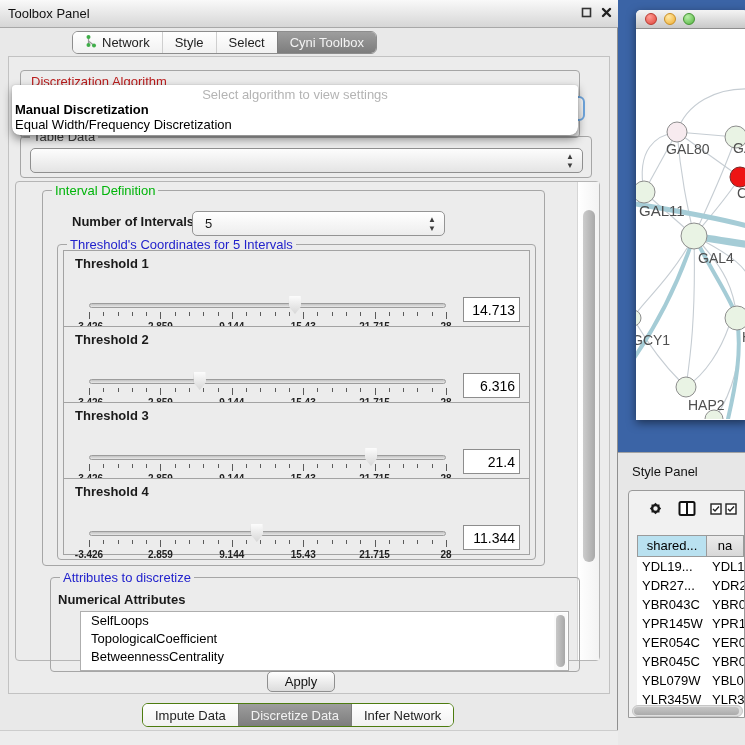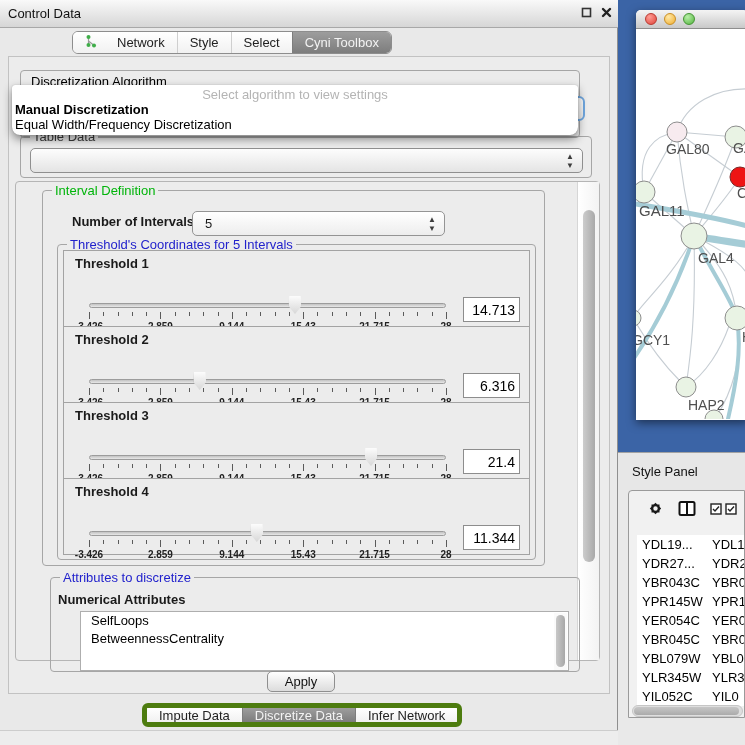--- a/index.html
+++ b/index.html
@@ -10,37 +10,37 @@
   .panel-left { position:absolute; left:0; top:0; width:618px; height:745px; background:#e9e9e9; border-right:1px solid #8f8f8f; }
   .titlebar { position:absolute; left:0; top:0; width:618px; height:28px;
     background:linear-gradient(#f9f9f9,#d6d6d6); border-bottom:1px solid #a8a8a8; }
   .titlebar .tb-title { position:absolute; left:8px; top:6px; font-size:13px; color:#111; }
   .tb-icons { position:absolute; right:6px; top:7px; display:flex; gap:9px; align-items:center; }
   .tb-icons svg { display:block; }
 
   
   .tab-group { position:absolute; left:72px; top:31px; height:23px; display:flex;
     background:#fdfdfd; border:1px solid #8d8d8d; border-radius:6px; overflow:hidden; }
-  .tab-seg { display:flex; align-items:center; gap:20px; padding:0 12px; font-size:13px; color:#222;
+  .tab-seg { display:flex; align-items:center; gap:5px; padding:0 12px; font-size:13px; color:#222;
     border-left:1px solid #cfcfcf; background:linear-gradient(#ffffff,#f1f1f1); white-space:nowrap; }
   .tab-seg:first-child { border-left:none; }
   .tab-seg.sel { background:linear-gradient(#9d9d9d,#7d7d7d); color:#f3f3f3; border-left-color:#7d7d7d; }
   .tab-seg.sel + .tab-seg { border-left-color:#7d7d7d; }
 
   .content { position:absolute; left:8px; top:56px; width:602px; height:638px; background:#ececec; border:1px solid #c2c2c2; }
 
   
   .group { position:absolute; border:1px solid #a6a6a6; border-radius:4px; }
   .group-title { position:absolute; top:-8px; left:9px; background:#ececec; padding:0 3px; font-size:13px; }
   .t-green { color:#00b40a; }
   .t-blue  { color:#2222cc; }
   .t-dark  { color:#3a3a3a; }
 
   .algo-group { left:20px; top:70px; width:560px; height:68px; }
-  .algo-title { position:absolute; top:3px; left:10px; color:#000000; }
+  .algo-title { position:absolute; top:3px; left:10px; color:#b91c1c; }
 
   .combo-focus { position:absolute; left:548px; top:96px; width:37px; height:25px; z-index:5;
     border:2px solid #6fa6de; border-radius:6px; background:linear-gradient(#fdfdfd,#e9e9e9); }
 
   
   .popup { position:absolute; left:12px; top:85px; width:566px; height:50px; z-index:10;
     background:#fff; border-radius:3px 3px 8px 8px; box-shadow:0 4px 10px rgba(0,0,0,.45), 0 0 1px rgba(0,0,0,.3); }
   .popup-placeholder { text-align:center; color:#b4b4b4; font-size:13px; padding-top:2px; height:17px; }
   .popup-item { padding-left:3px; height:15px; line-height:15px; font-size:13px; color:#000; }
   .popup-item.bold { font-weight:bold; }
@@ -86,21 +86,21 @@
   .attr-label { position:absolute; left:58px; top:592px; font-weight:bold; }
   .attr-list { position:absolute; left:80px; top:611px; width:489px; height:60px; background:#fff; border:1px solid #aeaeae; overflow:hidden; }
   .attr-item { padding-left:10px; line-height:18px; font-size:13px; color:#000; }
   .attr-scroll { position:absolute; right:1px; top:1px; width:13px; height:58px; background:#fafafa; }
   .attr-thumb { position:absolute; left:2px; top:2px; width:9px; height:52px; border-radius:5px; background:linear-gradient(to right,#c8c8c8,#a8a8a8); }
 
   .apply-btn { position:absolute; left:267px; top:671px; width:68px; height:21px; border:1px solid #8f8f8f; border-radius:5px;
     background:linear-gradient(#ffffff,#dcdcdc); font-size:13px; text-align:center; line-height:19px; color:#111; }
 
   .bottom-tab-group { position:absolute; left:142px; top:703px; height:24px; display:flex;
-    background:#fdfdfd; border:5px solid #4d7c0f; border-radius:6px; overflow:hidden; }
+    background:#fdfdfd; border:1px solid #4d7c0f; border-radius:6px; overflow:hidden; }
   .bottom-strip { position:absolute; left:0; top:730px; width:618px; height:15px; background:#ededed; border-top:1px solid #cdcdcd; }
 
   
   .network-area { position:absolute; left:618px; top:0; width:127px; height:452px; background:#3b64a6; }
   .mac-window { position:absolute; left:18px; top:10px; width:112px; height:410px; border-radius:5px 5px 0 0;
     box-shadow:0 3px 10px rgba(0,0,0,.5); background:#fff; }
   .mac-titlebar { height:19px; background:linear-gradient(#f4f4f4,#c9c9c9); border-bottom:1px solid #8e8e8e;
     border-radius:5px 5px 0 0; position:relative; }
   .light { position:absolute; top:3px; width:12px; height:12px; border-radius:50%; }
   .net-canvas { position:relative; width:112px; height:390px; background:#fff; overflow:hidden; }
@@ -122,21 +122,21 @@
   .hdr .c2 { background:linear-gradient(#ececec,#d8d8d8); border-left:none; }
   .tp-hscroll { position:absolute; left:3px; top:214px; width:111px; height:12px; border-radius:6px; background:#dfdfdf; border:1px solid #c6c6c6; }
   .tp-hthumb { position:absolute; left:1px; top:1px; width:105px; height:8px; border-radius:4px; background:linear-gradient(#c6c6c6,#ababab); }
 </style>
 </head>
 <body>
 
 <div class="panel-left">
 
   <div class="titlebar">
-    <span class="tb-title">Control Data</span>
+    <span class="tb-title">Toolbox Panel</span>
     <span class="tb-icons">
       <span>
         <svg width="11" height="11" viewBox="0 0 11 11">
             <rect x="1.5" y="1.5" width="8" height="8" fill="none" stroke="#333" stroke-width="1.6"></rect>
           </svg>
       </span>
       <span>
         <svg width="11" height="11" viewBox="0 0 11 11">
             <path d="M2 2 L9 9 M9 2 L2 9" stroke="#222" stroke-width="2.4" stroke-linecap="round"></path>
           </svg>
@@ -387,20 +387,21 @@
       </div>
     </div>
 
   <div class="group attr-group">
     <span class="group-title t-blue">Attributes to discretize</span>
   </div>
   <span class="attr-label">Numerical Attributes</span>
   <div class="attr-list">
     <div>
         <div class="attr-item">SelfLoops</div>
+        <div class="attr-item">TopologicalCoefficient</div>
         <div class="attr-item">BetweennessCentrality</div>
       </div>
     <div class="attr-scroll">
         <div class="attr-thumb"></div>
       </div>
   </div>
 
   <div class="apply-btn">Apply</div>
 
   <div class="bottom-tab-group">
@@ -507,20 +508,24 @@
       </span>
       <span>
         <svg width="12" height="12" viewBox="0 0 12 12">
             <rect x="1" y="1" width="10" height="10" fill="#fff" stroke="#222" stroke-width="1.4"></rect>
             <path d="M3 6 L5 8 L9 3.5" fill="none" stroke="#222" stroke-width="1.4"></path>
           </svg>
       </span>
     </span>
   </div>
   <div class="tp-table">
+    <div class="tp-row hdr">
+      <div class="tp-cell c1">shared...</div>
+      <div class="tp-cell c2">na</div>
+    </div>
     <div id="tp-rows">
         <div class="tp-row">
           <div class="tp-cell c1">YDL19...</div>
           <div class="tp-cell c2">YDL1</div>
         </div>
         <div class="tp-row">
           <div class="tp-cell c1">YDR27...</div>
           <div class="tp-cell c2">YDR2</div>
         </div>
         <div class="tp-row">

